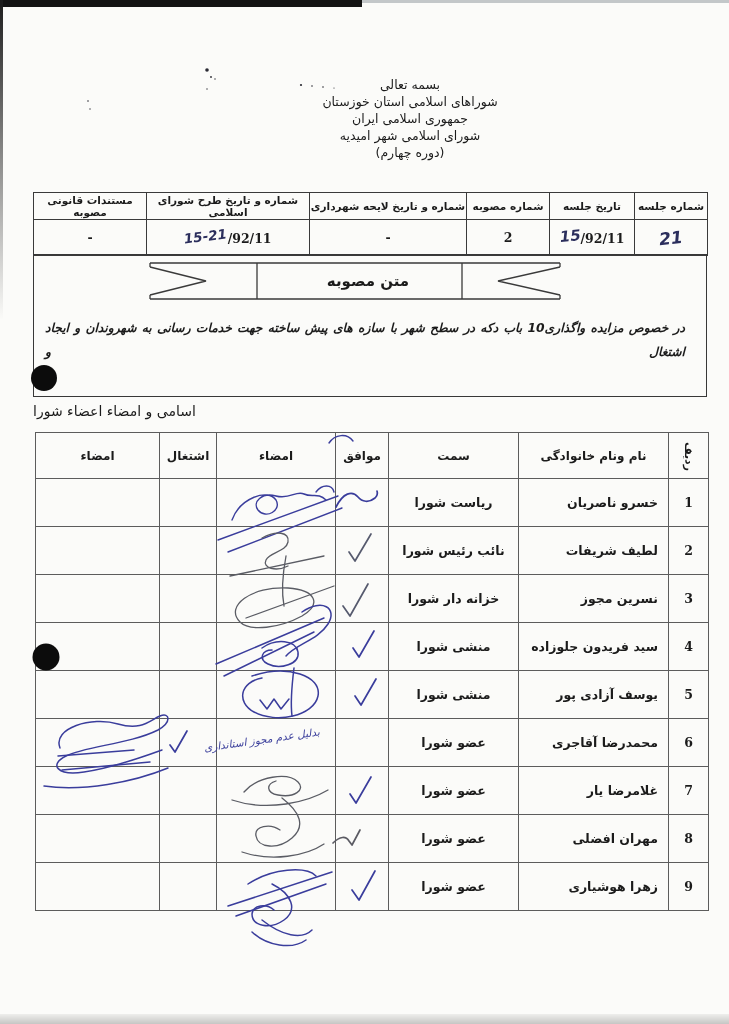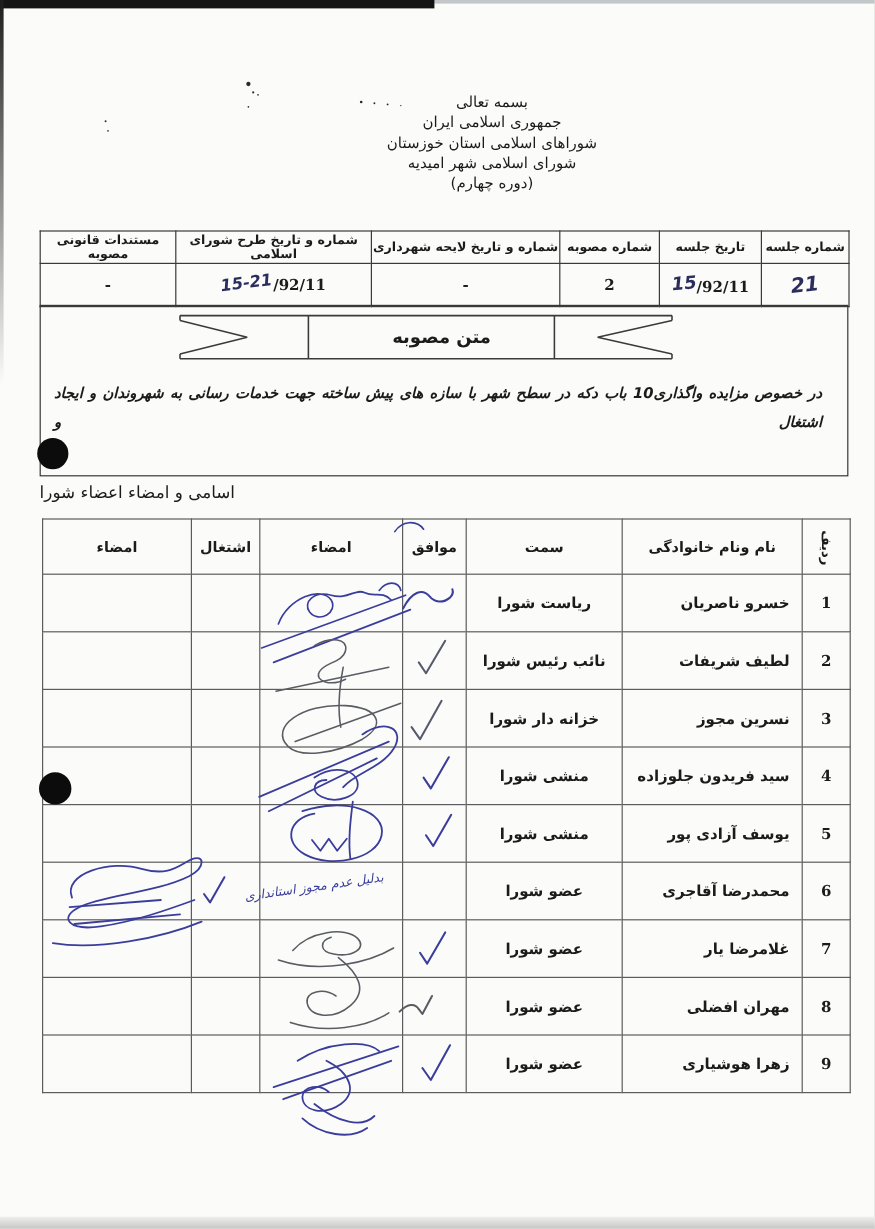--- a/index.html
+++ b/index.html
@@ -63,22 +63,22 @@
 
 <div class="page">
 
   <div class="top-gray-edge"></div>
   <div class="top-black-strip"></div>
   <div class="left-edge-line"></div>
   <div class="bottom-strip"></div>
 
   <div class="letterhead">
     <div>بسمه تعالی</div>
+    <div>شوراهای اسلامی استان خوزستان</div>
     <div>جمهوری اسلامی ایران</div>
-    <div>شوراهای اسلامی استان خوزستان</div>
     <div>شورای اسلامی شهر امیدیه</div>
     <div>(دوره چهارم)</div>
   </div>
 
   <table class="meta-table" dir="rtl">
     <colgroup>
       <col style="width:73px">
         <col style="width:85px">
         <col style="width:83px">
       <col style="width:157px">

